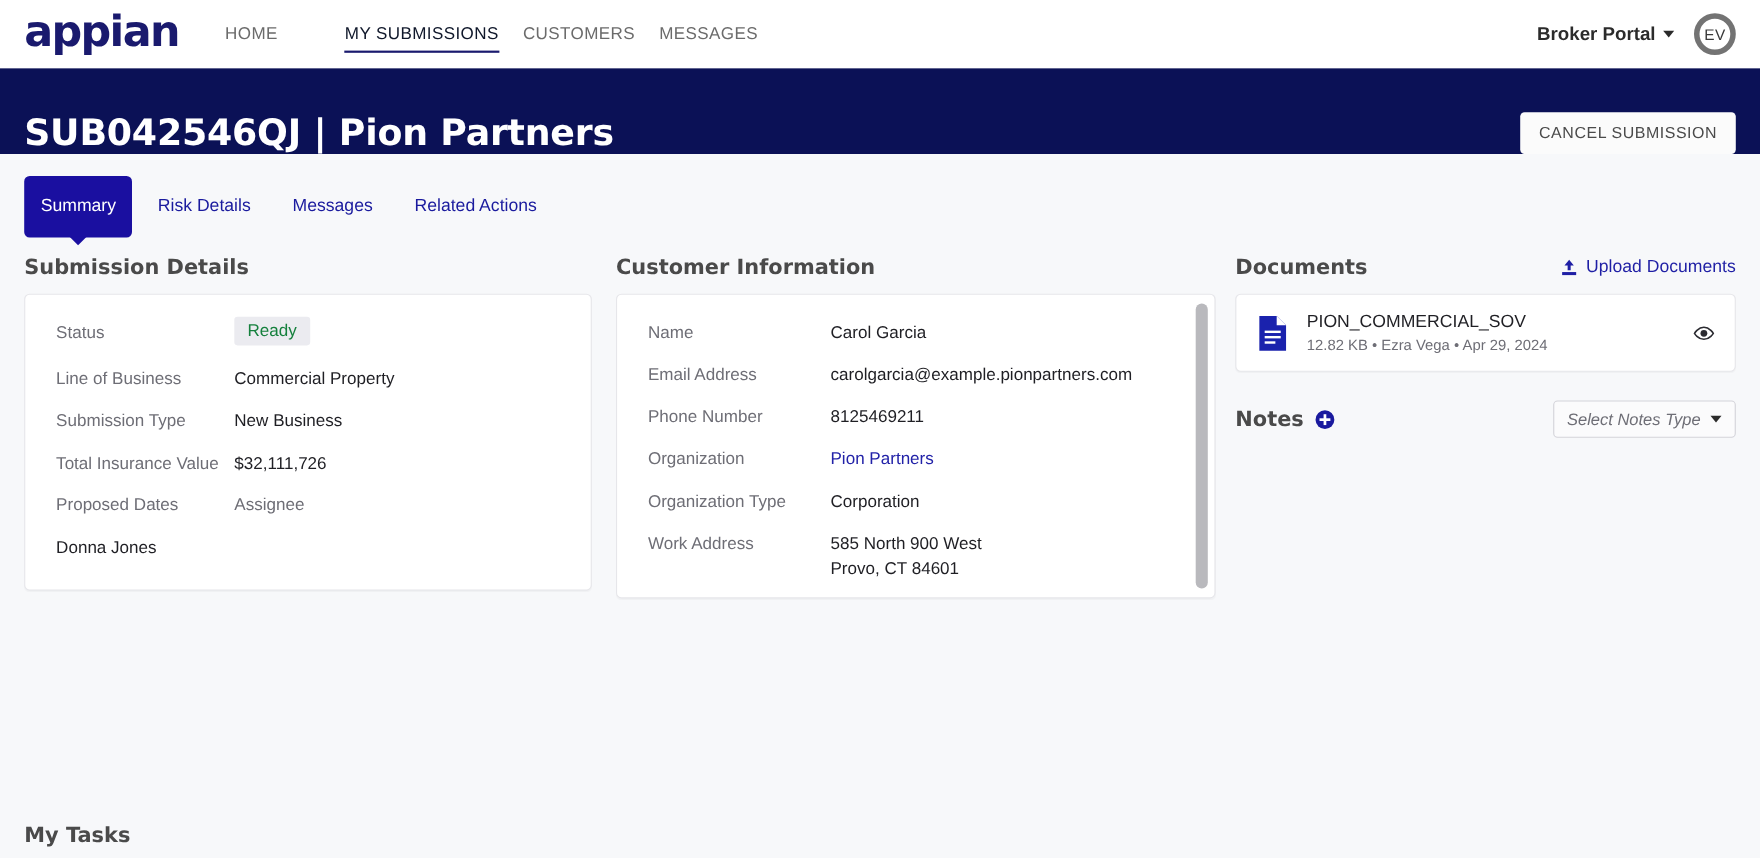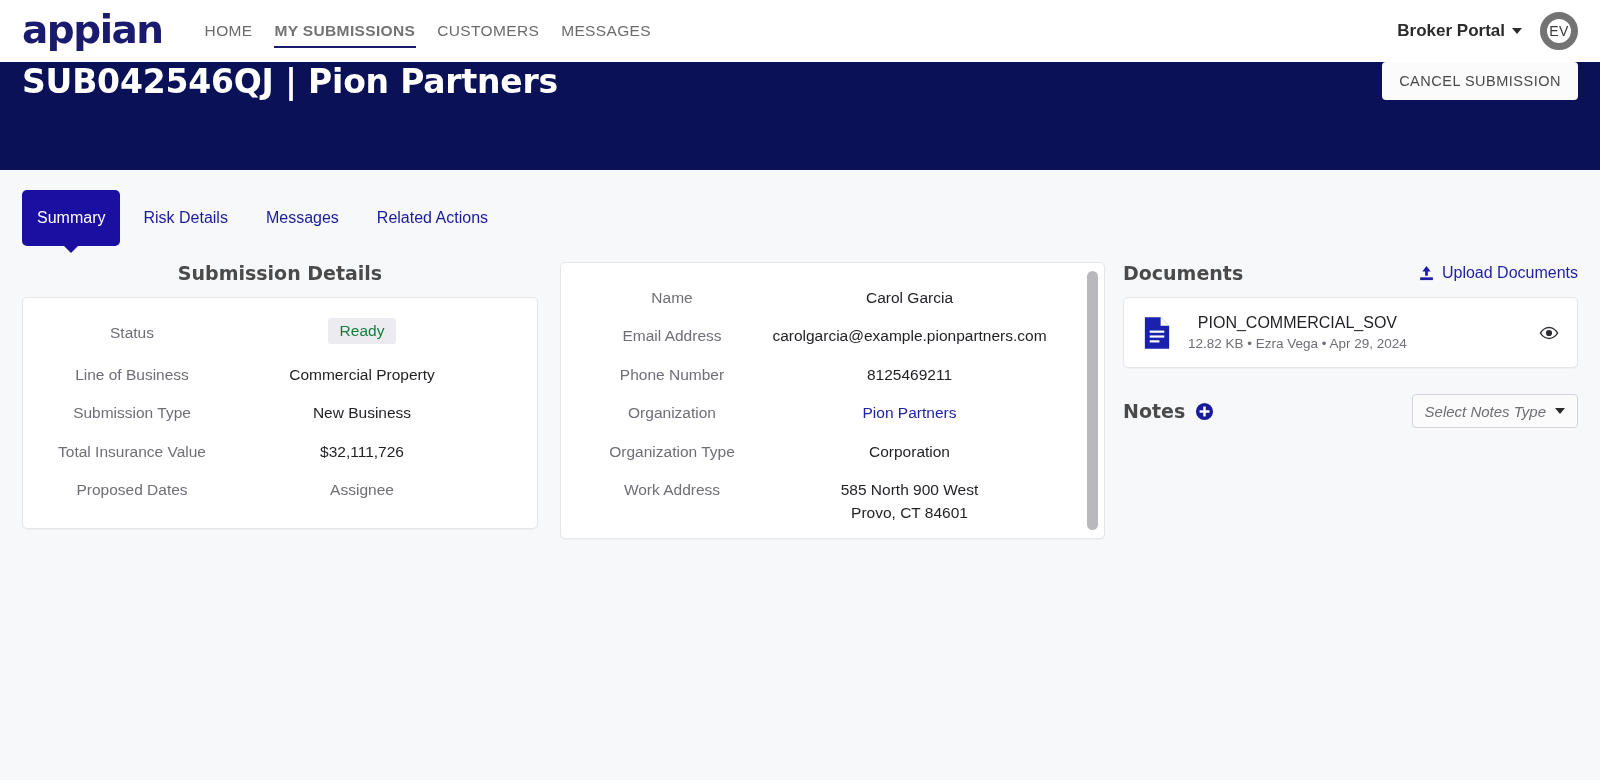--- a/index.html
+++ b/index.html
@@ -23,47 +23,47 @@
     color: #1a1a6e; letter-spacing: -1.5px;
     line-height: 1; margin-right: 42px;
     position: relative; top: -2px;
   }
   .navlinks { display: flex; align-items: center; gap: 22px; height: 62px; }
   .navlink {
     font-size: 15.5px; color: #6b6b6b; letter-spacing: .35px;
     text-decoration: none; line-height: 62px; height: 62px;
     cursor: pointer; position: relative;
   }
-  .navlink.active { color: #737373; font-weight: 700; }
+  .navlink.active { color: #0f172a; font-weight: 400; margin-left: 39px; }
   .navlink.active::after {
     content: ""; position: absolute; left: -1px; right: -1px; bottom: 14px;
     height: 2.5px; background: #1a1a6e;
   }
   .nav-right {
     margin-left: auto; display: flex; align-items: center; gap: 18px;
   }
   .portal {
     font-size: 17px; font-weight: 700; color: #2b2b2b;
     display: flex; align-items: center; gap: 7px; cursor: pointer;
   }
   .caret-down {
     width: 0; height: 0; border-left: 5.5px solid transparent;
     border-right: 5.5px solid transparent; border-top: 6.5px solid #2b2b2b;
   }
   .avatar {
     width: 38px; height: 38px; border-radius: 50%;
-    border: 7px solid #737373; background: #fff;
+    border: 5px solid #737373; background: #fff;
     display: flex; align-items: center; justify-content: center;
     font-size: 14px; color: #3a3a3a; letter-spacing: .3px; cursor: pointer;
   }
 
   
   .banner {
-    height: 108px; background: #0b1156;
-    display: flex; align-items: flex-start;
+    height: 78px; background: #0b1156;
+    display: flex; align-items: flex-end;
     padding: 0 22px;
   }
   .banner-title {
     font-family: "DejaVu Sans", sans-serif;
     color: #ffffff; font-size: 33px; font-weight: 700;
     letter-spacing: -.2px;
   }
   .cancel-btn {
     margin-left: auto; background: #fbfbfb; border: none; border-radius: 4px;
     padding: 11px 17px; font-size: 14.5px; color: #4a4a4a;
@@ -82,21 +82,21 @@
   .tab.active::after {
     content: ""; position: absolute; left: 50%; bottom: -7px;
     transform: translateX(-50%);
     width: 0; height: 0;
     border-left: 8px solid transparent; border-right: 8px solid transparent;
     border-top: 8px solid #1a0fa0;
   }
 
   
   .content {
-    display: flex; gap: 0; padding: 16px 0 0 0; height: 506px; text-align: center;
+    display: flex; gap: 0; padding: 16px 0 0 0; height: 506px;
   }
   .col-left   { width: 560px; padding: 0 22px 0 22px; }
   .col-mid    { width: 545px; padding: 0 0 0 0; }
   .col-right  { flex: 1; padding: 0 22px 0 18px; }
 
   .section-title {
     font-family: "DejaVu Sans", sans-serif;
     font-size: 19px; font-weight: 700; color: #4a4a4a;
     margin-bottom: 13px;
   }
@@ -222,25 +222,27 @@
 
         <div class="k">Submission Type</div>
         <div class="v">New Business</div>
 
         <div class="k">Total Insurance Value</div>
         <div class="v">$32,111,726</div>
 
         <div class="k">Proposed Dates</div>
 
         <div class="k">Assignee</div>
+        <div class="v">Donna Jones</div>
       </div>
     </div>
   </div>
 
   <div class="col-mid">
+    <div class="section-title">Customer Information</div>
     <div class="card scrollwrap" style="height:277px;overflow:hidden;">
       <div class="kv" style="grid-template-columns:166px 1fr;padding-right:40px;">
         <div class="k">Name</div>
         <div class="v">Carol Garcia</div>
 
         <div class="k">Email Address</div>
         <div class="v" style="word-break:break-all;">carolgarcia@example.pionpartners.com</div>
 
         <div class="k">Phone Number</div>
         <div class="v">8125469211</div>

